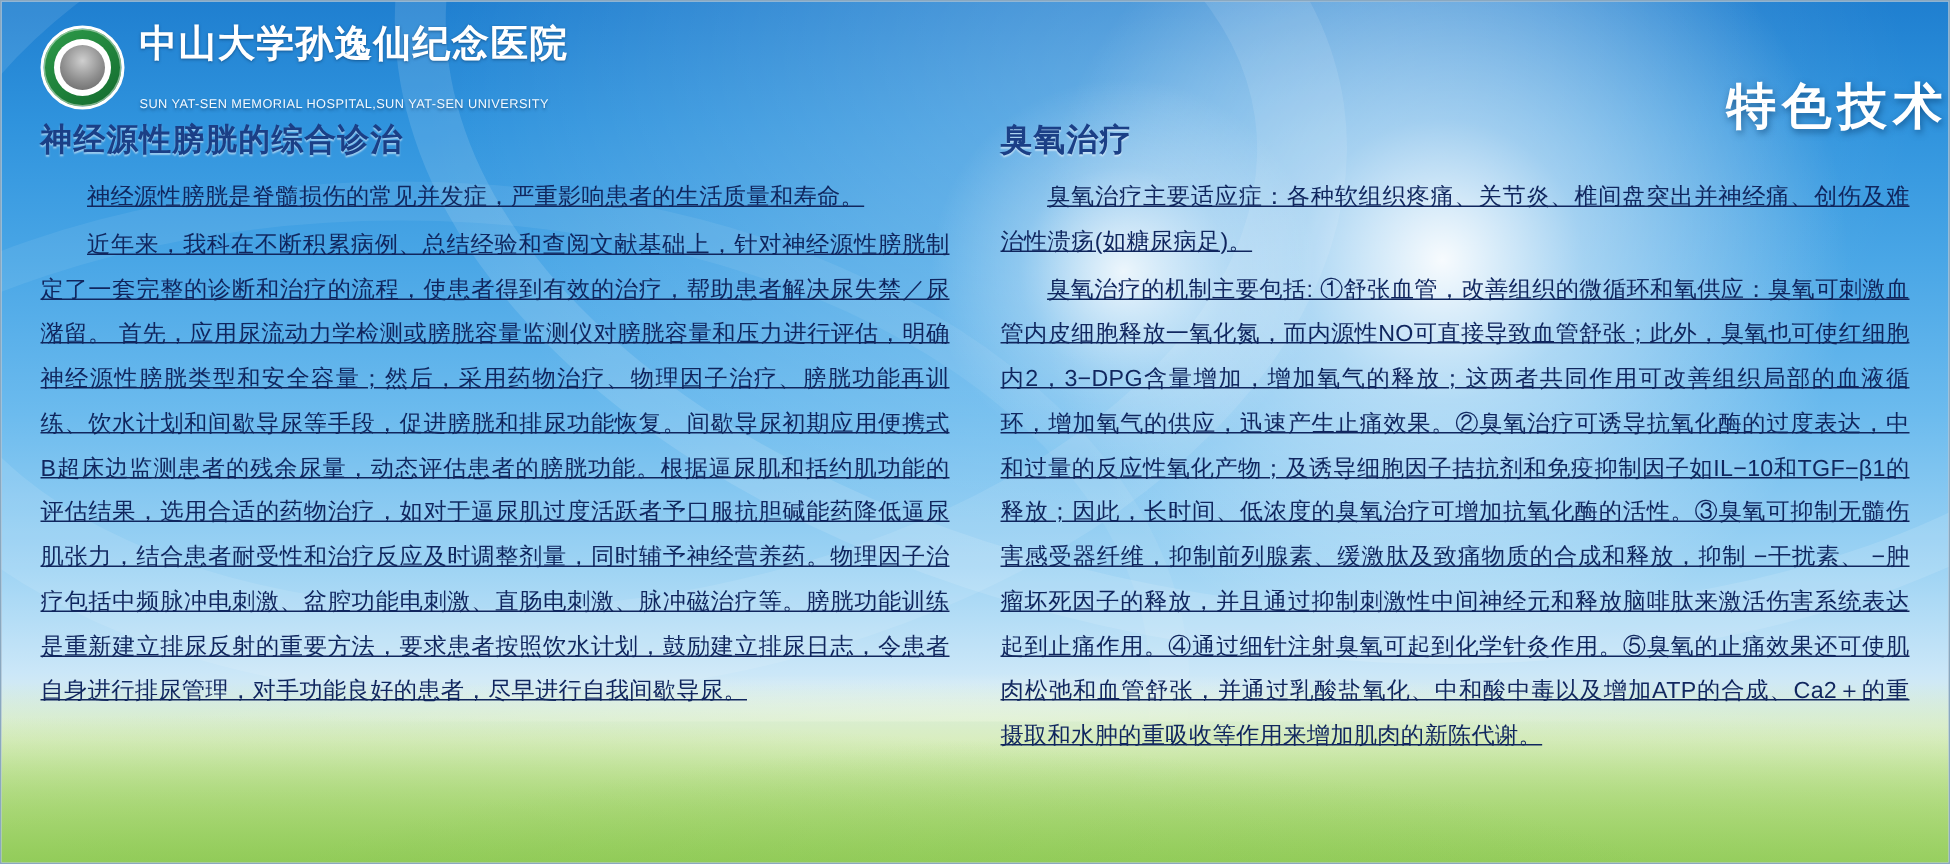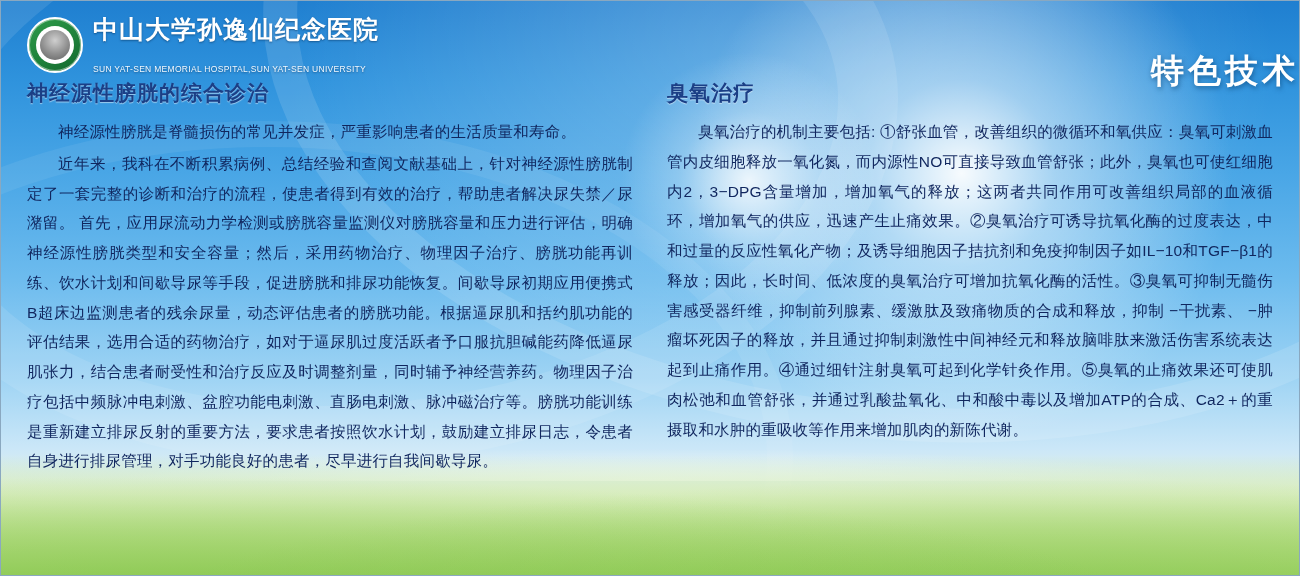--- a/index.html
+++ b/index.html
@@ -165,20 +165,21 @@
   }
   .para {
     margin: 0 0 2px 0;
     font-size: 15.5px;
     line-height: 1.92;
     color: #10265e;
     text-align: justify;
     text-justify: inter-ideograph;
     text-indent: 2em;
     letter-spacing: 0.2px;
+    text-decoration: underline;
   }
   .para.last {
     margin-top: 6px;
   }
 </style>
 </head>
 <body>
 
 <div class="poster">
   <div class="swoosh sw1"></div>
@@ -204,16 +205,17 @@
   </div>
 
   <div class="columns">
     <div class="col">
       <h2 class="sec-title">神经源性膀胱的综合诊治</h2>
       <p class="para">神经源性膀胱是脊髓损伤的常见并发症，严重影响患者的生活质量和寿命。</p>
       <p class="para">近年来，我科在不断积累病例、总结经验和查阅文献基础上，针对神经源性膀胱制定了一套完整的诊断和治疗的流程，使患者得到有效的治疗，帮助患者解决尿失禁／尿潴留。 首先，应用尿流动力学检测或膀胱容量监测仪对膀胱容量和压力进行评估，明确神经源性膀胱类型和安全容量；然后，采用药物治疗、物理因子治疗、膀胱功能再训练、饮水计划和间歇导尿等手段，促进膀胱和排尿功能恢复。间歇导尿初期应用便携式B超床边监测患者的残余尿量，动态评估患者的膀胱功能。根据逼尿肌和括约肌功能的评估结果，选用合适的药物治疗，如对于逼尿肌过度活跃者予口服抗胆碱能药降低逼尿肌张力，结合患者耐受性和治疗反应及时调整剂量，同时辅予神经营养药。物理因子治疗包括中频脉冲电刺激、盆腔功能电刺激、直肠电刺激、脉冲磁治疗等。膀胱功能训练是重新建立排尿反射的重要方法，要求患者按照饮水计划，鼓励建立排尿日志，令患者自身进行排尿管理，对手功能良好的患者，尽早进行自我间歇导尿。</p>
     </div>
     <div class="col">
       <h2 class="sec-title">臭氧治疗</h2>
+      <p class="para">臭氧治疗主要适应症：各种软组织疼痛、关节炎、椎间盘突出并神经痛、创伤及难治性溃疡(如糖尿病足)。</p>
       <p class="para">臭氧治疗的机制主要包括: ①舒张血管，改善组织的微循环和氧供应：臭氧可刺激血管内皮细胞释放一氧化氮，而内源性NO可直接导致血管舒张；此外，臭氧也可使红细胞内2，3−DPG含量增加，增加氧气的释放；这两者共同作用可改善组织局部的血液循环，增加氧气的供应，迅速产生止痛效果。②臭氧治疗可诱导抗氧化酶的过度表达，中和过量的反应性氧化产物；及诱导细胞因子拮抗剂和免疫抑制因子如IL−10和TGF−β1的释放；因此，长时间、低浓度的臭氧治疗可增加抗氧化酶的活性。③臭氧可抑制无髓伤害感受器纤维，抑制前列腺素、缓激肽及致痛物质的合成和释放，抑制 −干扰素、 −肿瘤坏死因子的释放，并且通过抑制刺激性中间神经元和释放脑啡肽来激活伤害系统表达起到止痛作用。④通过细针注射臭氧可起到化学针灸作用。⑤臭氧的止痛效果还可使肌肉松弛和血管舒张，并通过乳酸盐氧化、中和酸中毒以及增加ATP的合成、Ca2＋的重摄取和水肿的重吸收等作用来增加肌肉的新陈代谢。</p>
     </div>
   </div>
 </div>
 
 </body></html>

